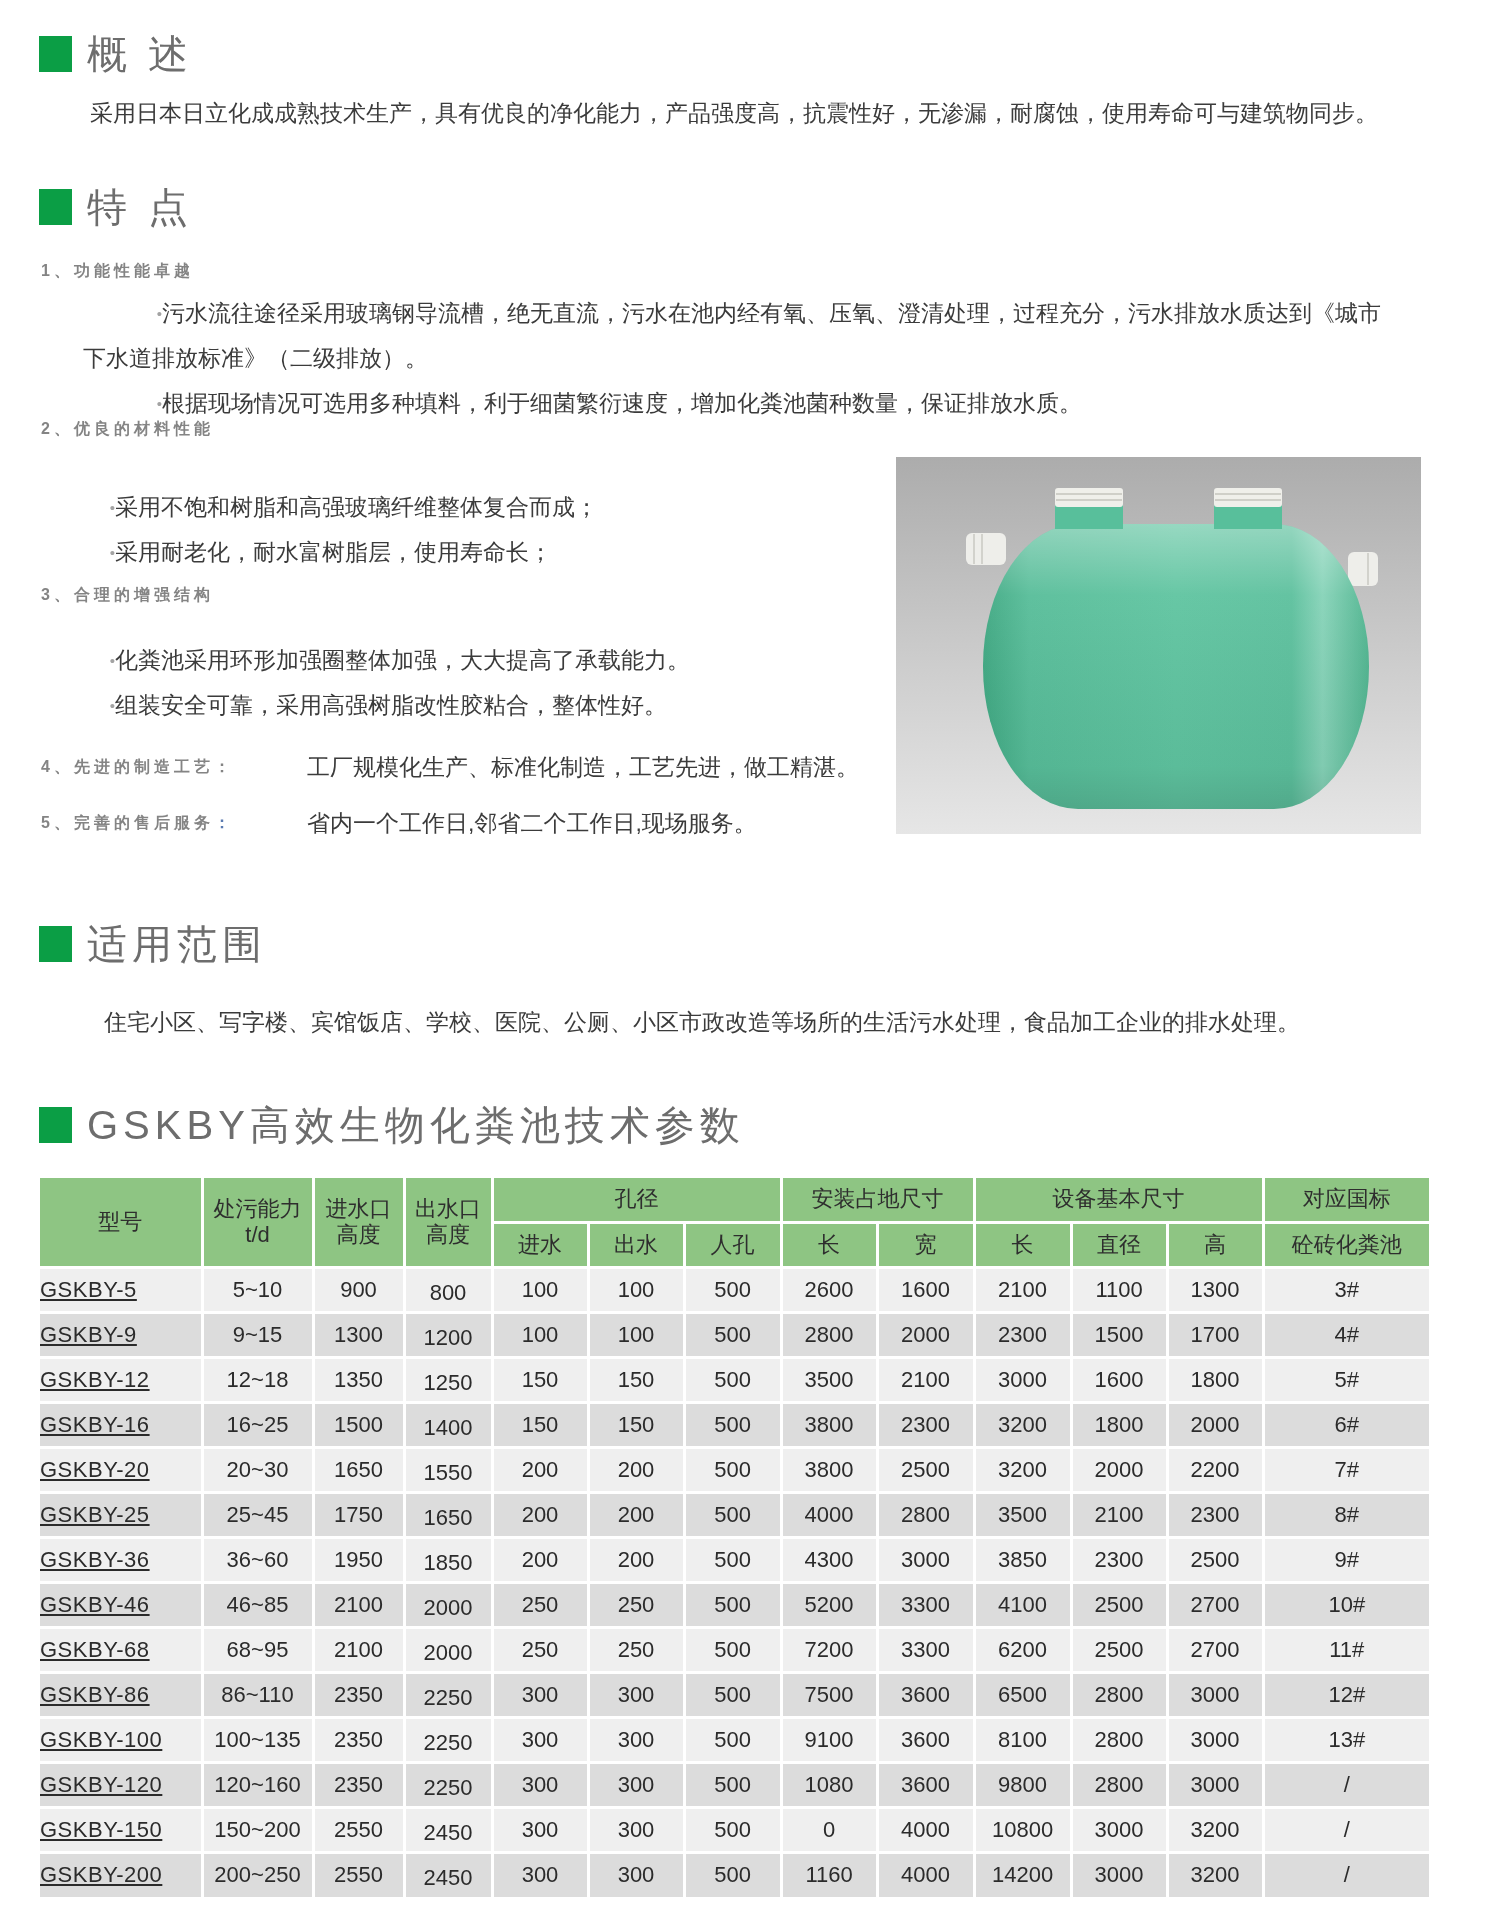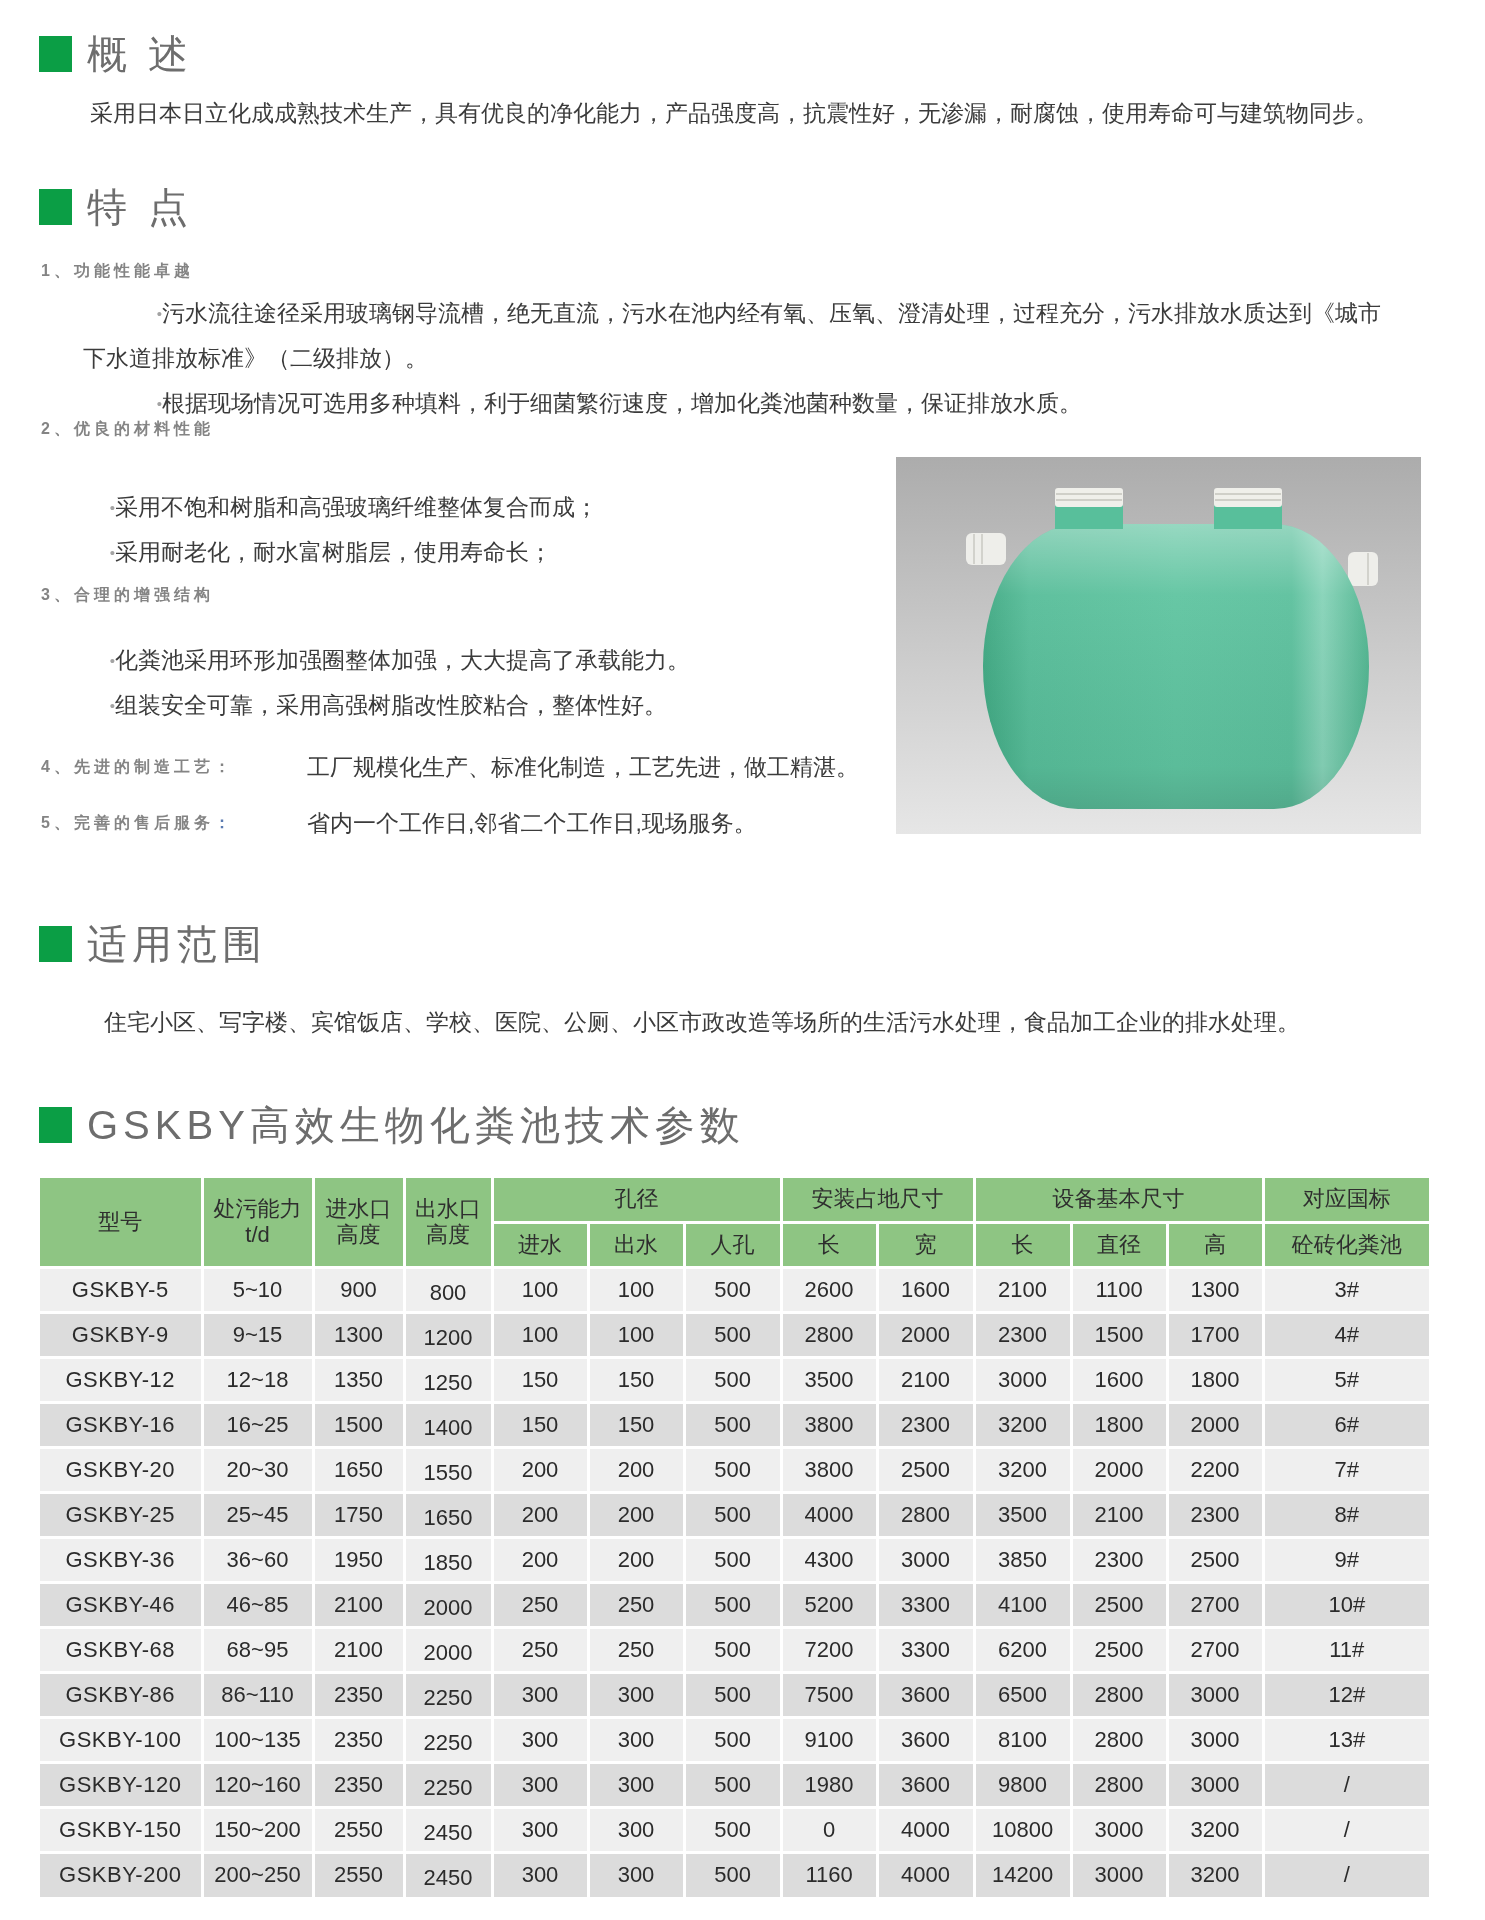--- a/index.html
+++ b/index.html
@@ -39,21 +39,21 @@
   }
   table.spec tr.hr1 { height: 44px; }
   table.spec tr.hr2 { height: 45px; margin-left: 44px; }
   table.spec tbody tr { height: 45px; }
   table.spec td {
     font-size: 22px; color: #2b2b2b; text-align: center; vertical-align: middle;
     white-space: nowrap;
   }
   table.spec tbody tr:nth-child(odd) td { background: #efefef; }
   table.spec tbody tr:nth-child(even) td { background: #dcdcdc; }
-  table.spec td.m { text-align: center; padding-left: 0; letter-spacing: 0.5px; }
+  table.spec td.m { text-align: left; padding-left: 0; letter-spacing: 0.5px; text-decoration: underline; }
   table.spec td.o { padding-top: 6px; }
 </style>
 </head>
 <body>
 
 <div class="sec-square" style="left:39px;top:36px"></div>
 <div class="sec-text" style="left:87px;top:34px">概 述</div>
 <div class="line" style="left:90px;top:98px">采用日本日立化成成熟技术生产，具有优良的净化能力，产品强度高，抗震性好，无渗漏，耐腐蚀，使用寿命可与建筑物同步。</div>
 
 <div class="sec-square" style="left:39px;top:189px"></div>
@@ -352,21 +352,21 @@
       <td>13#</td>
     </tr>
     <tr>
       <td class="m">GSKBY-120</td>
       <td>120~160</td>
       <td>2350</td>
       <td class="o">2250</td>
       <td>300</td>
       <td>300</td>
       <td>500</td>
-      <td>1980</td>
+      <td>1080</td>
       <td>3600</td>
       <td>9800</td>
       <td>2800</td>
       <td>3000</td>
       <td>/</td>
     </tr>
     <tr>
       <td class="m">GSKBY-150</td>
       <td>150~200</td>
       <td>2550</td>

